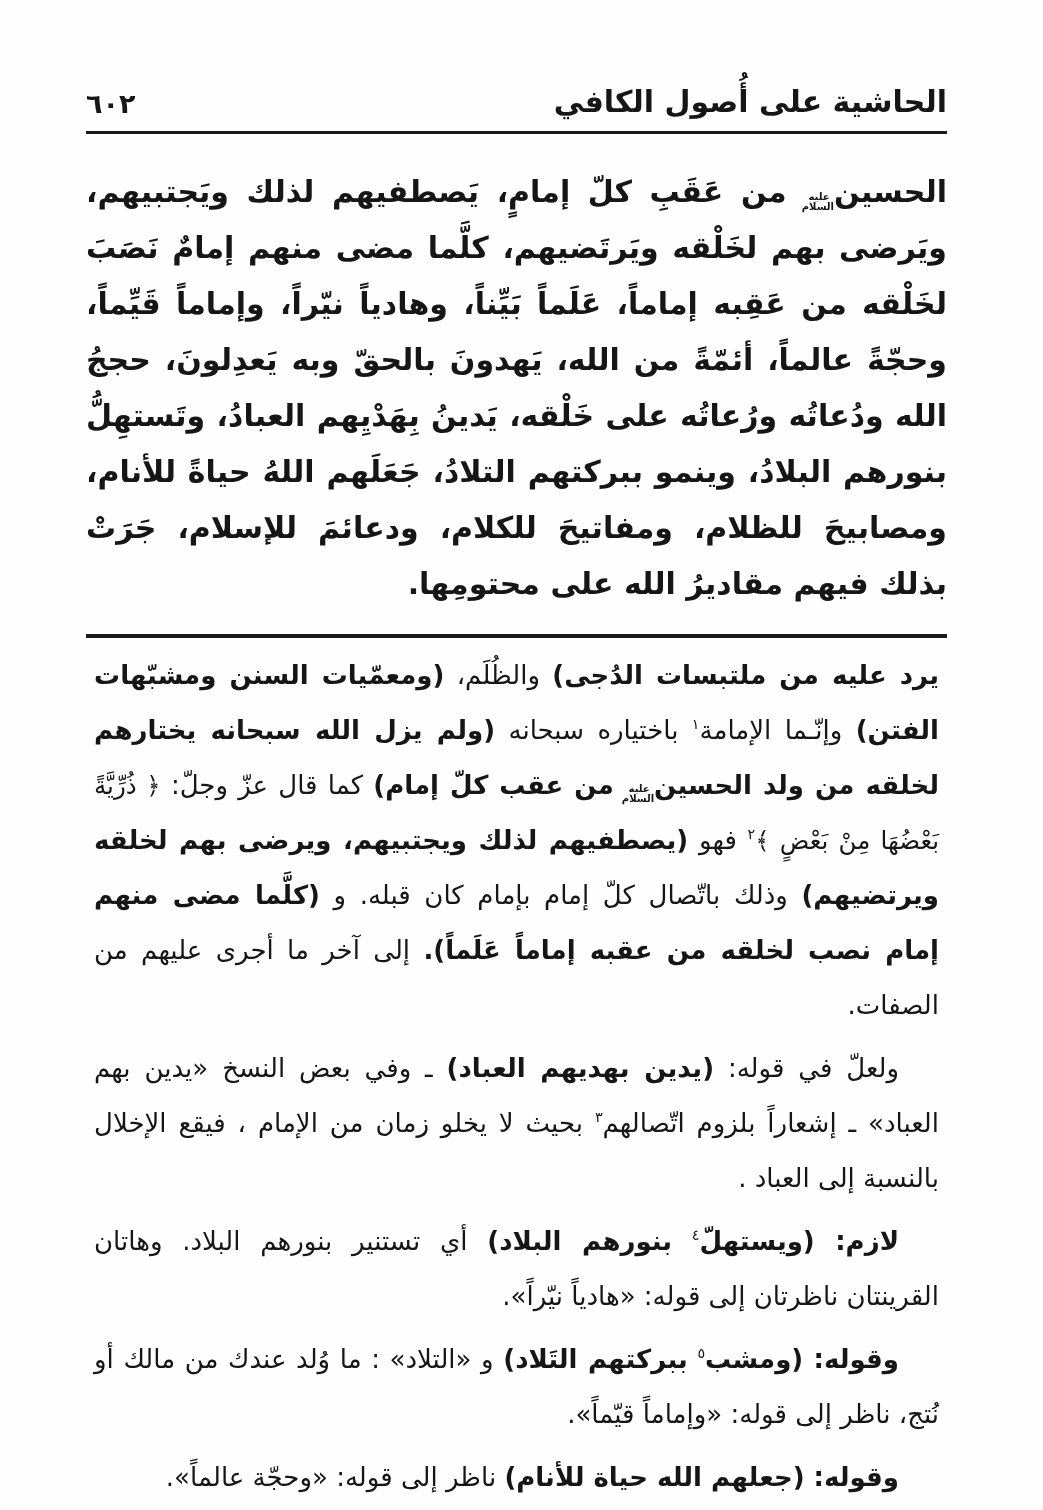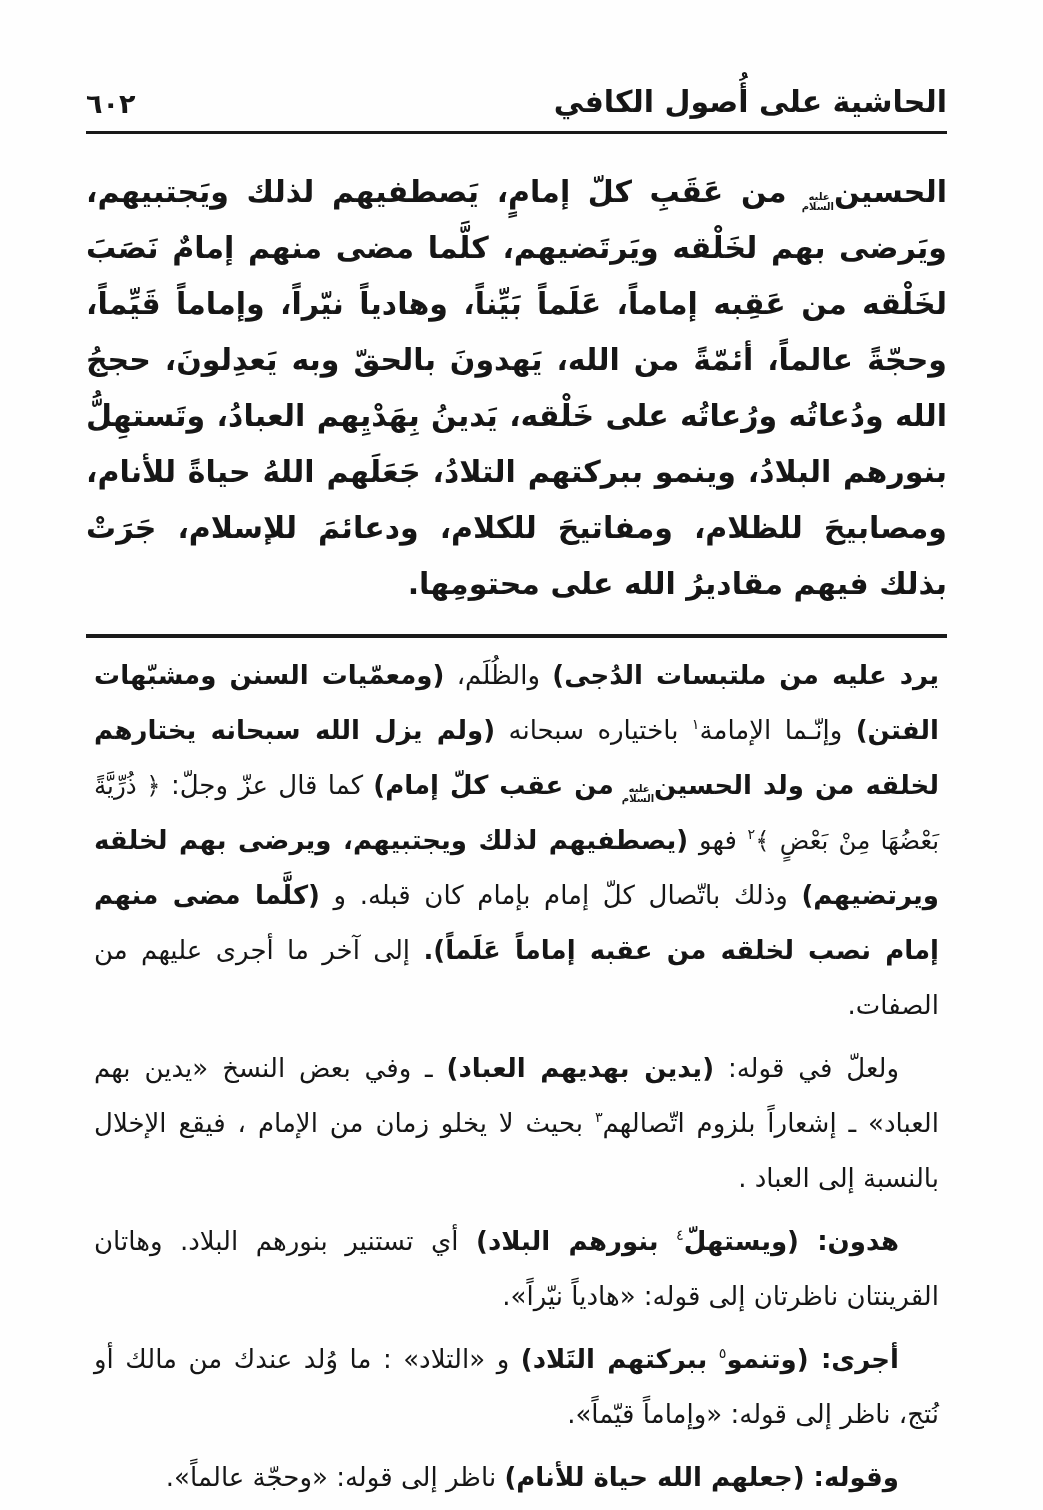--- a/index.html
+++ b/index.html
@@ -110,22 +110,22 @@
     <span class="page-number">٦٠٢</span>
   </div>
 
   <p class="matn"><span class="seg-m">الحسين</span><span class="seg-as">عليه السلام</span> <span class="seg-m">من عَقَبِ كلّ إمامٍ، يَصطفيهم لذلك ويَجتبيهم، ويَرضى بهم لخَلْقه ويَرتَضيهم، كلَّما مضى منهم إمامٌ نَصَبَ لخَلْقه من عَقِبه إماماً، عَلَماً بَيِّناً، وهادياً نيّراً، وإماماً قَيِّماً، وحجّةً عالماً، أئمّةً من الله، يَهدونَ بالحقّ وبه يَعدِلونَ، حججُ الله ودُعاتُه ورُعاتُه على خَلْقه، يَدينُ بِهَدْيِهم العبادُ، وتَستهِلُّ بنورهم البلادُ، وينمو ببركتهم التلادُ، جَعَلَهم اللهُ حياةً للأنام، ومصابيحَ للظلام، ومفاتيحَ للكلام، ودعائمَ للإسلام، جَرَتْ بذلك فيهم مقاديرُ الله على محتومِها.</span> </p>
 
   <hr class="matn-separator">
 
   <div class="commentary">
     <p><span class="seg-b">يرد عليه من ملتبسات الدُجى)</span> <span class="seg-r">والظُلَم،</span> <span class="seg-b">(ومعمّيات السنن ومشبّهات الفتن)</span> <span class="seg-r">وإنّـما الإمامة</span><sup class="seg-sup">١</sup> <span class="seg-r">باختياره سبحانه</span> <span class="seg-b">(ولم يزل الله سبحانه يختارهم لخلقه من ولد الحسين</span><span class="seg-as">عليه السلام</span> <span class="seg-b">من عقب كلّ إمام)</span> <span class="seg-r">كما قال عزّ وجلّ:</span> <span class="seg-q">﴿ ذُرِّيَّةً بَعْضُهَا مِنْ بَعْضٍ ﴾</span><sup class="seg-sup">٢</sup> <span class="seg-r">فهو</span> <span class="seg-b">(يصطفيهم لذلك ويجتبيهم، ويرضى بهم لخلقه ويرتضيهم)</span> <span class="seg-r">وذلك باتّصال كلّ إمام بإمام كان قبله. و</span> <span class="seg-b">(كلَّما مضى منهم إمام نصب لخلقه من عقبه إماماً عَلَماً).</span> <span class="seg-r">إلى آخر ما أجرى عليهم من الصفات.</span> </p>
     <p class="indent"><span class="seg-r">ولعلّ في قوله:</span> <span class="seg-b">(يدين بهديهم العباد)</span> <span class="seg-r">ـ وفي بعض النسخ «يدين بهم العباد» ـ إشعاراً بلزوم اتّصالهم</span><sup class="seg-sup">٣</sup> <span class="seg-r">بحيث لا يخلو زمان من الإمام ، فيقع الإخلال بالنسبة إلى العباد .</span> </p>
-    <p class="indent"><span class="seg-b">هدون: (ويستهلّ</span><sup class="seg-sup">٤</sup> <span class="seg-b">بنورهم البلاد)</span> <span class="seg-r">أي تستنير بنورهم البلاد. وهاتان القرينتان ناظرتان إلى قوله: «هادياً نيّراً».</span> </p>
-    <p class="indent"><span class="seg-b">أجرى: (وتنمو</span><sup class="seg-sup">٥</sup> <span class="seg-b">ببركتهم التَلاد)</span> <span class="seg-r">و «التلاد» : ما وُلد عندك من مالك أو نُتج، ناظر إلى قوله: «وإماماً قيّماً».</span> </p>
+    <p class="indent"><span class="seg-b">لازم: (ويستهلّ</span><sup class="seg-sup">٤</sup> <span class="seg-b">بنورهم البلاد)</span> <span class="seg-r">أي تستنير بنورهم البلاد. وهاتان القرينتان ناظرتان إلى قوله: «هادياً نيّراً».</span> </p>
+    <p class="indent"><span class="seg-b">وقوله: (ومشب</span><sup class="seg-sup">٥</sup> <span class="seg-b">ببركتهم التَلاد)</span> <span class="seg-r">و «التلاد» : ما وُلد عندك من مالك أو نُتج، ناظر إلى قوله: «وإماماً قيّماً».</span> </p>
     <p class="indent"><span class="seg-b">وقوله: (جعلهم الله حياة للأنام)</span> <span class="seg-r">ناظر إلى قوله: «وحجّة عالماً».</span> </p>
   </div>
 
   <div class="footnotes">
     <div class="fn-rule"></div>
     <div class="fn-grid">
       <div class="fn">٢ . آل عمران (٣): ٣٤.</div>
       <div class="fn">٤ . في «خ» و الكافي المطبوع: «تستهلّ».</div>
 
     </div>

